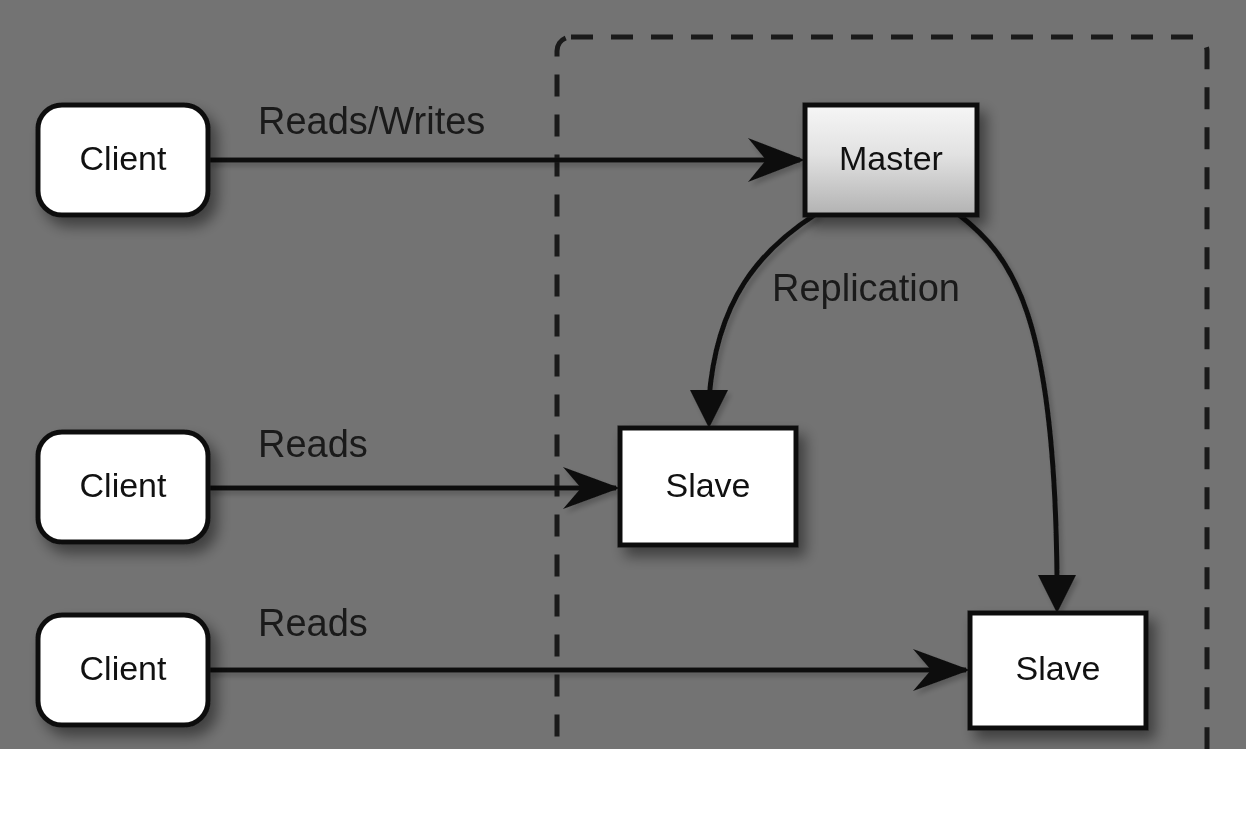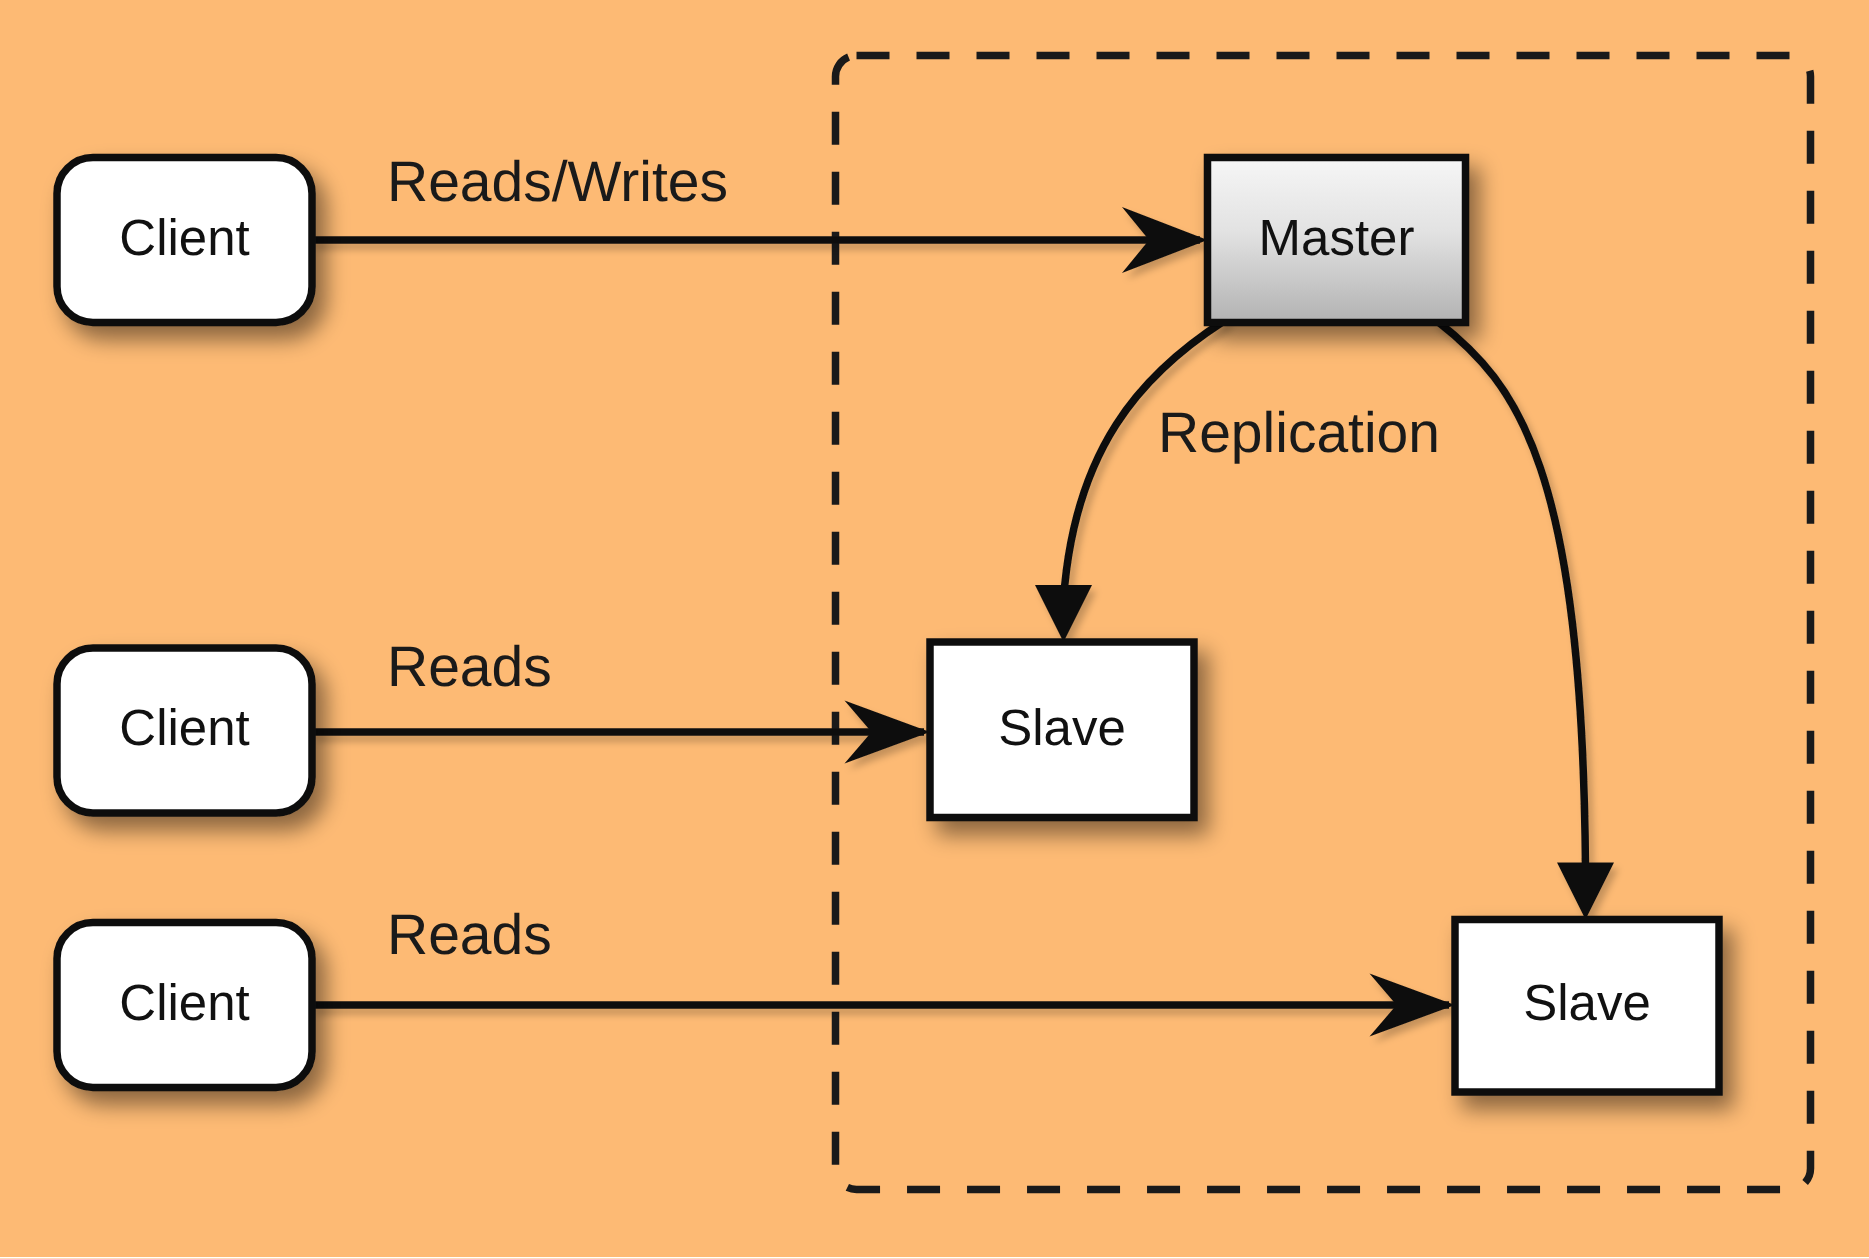--- a/index.html
+++ b/index.html
@@ -6,22 +6,22 @@
     margin: 0;
     padding: 0;
     background: #ffffff;
   }
   body {
     font-family: "Liberation Sans", sans-serif;
   }
   #canvas {
     position: relative;
     width: 1246px;
-    height: 838px;
-    background: #fdba74;
+    height: 749px;
+    background: #737373;
     overflow: hidden;
     text-decoration: underline;
   }
   #diagram-svg {
     position: absolute;
     left: 0;
     top: 0;
     width: 1246px;
     height: 839px;
   }

